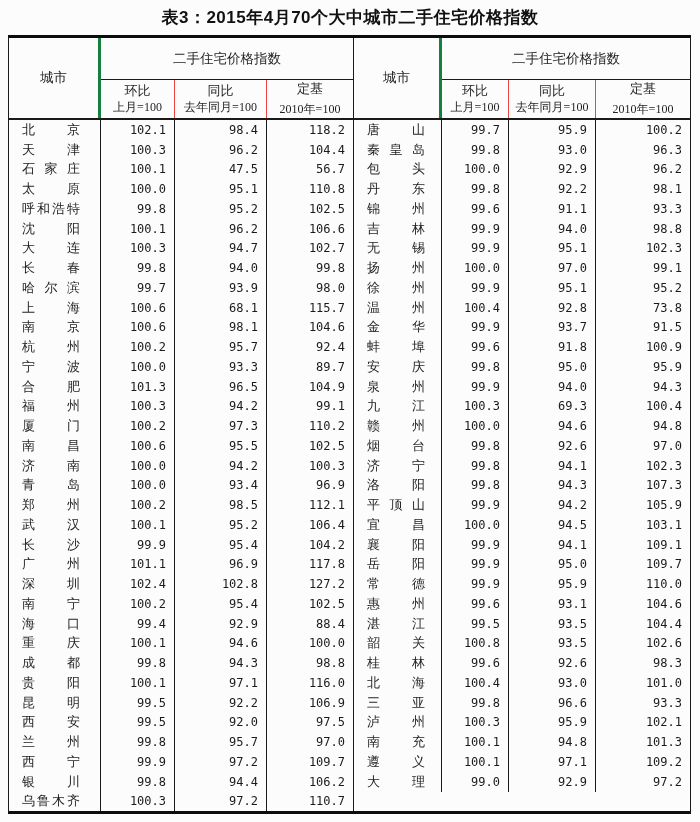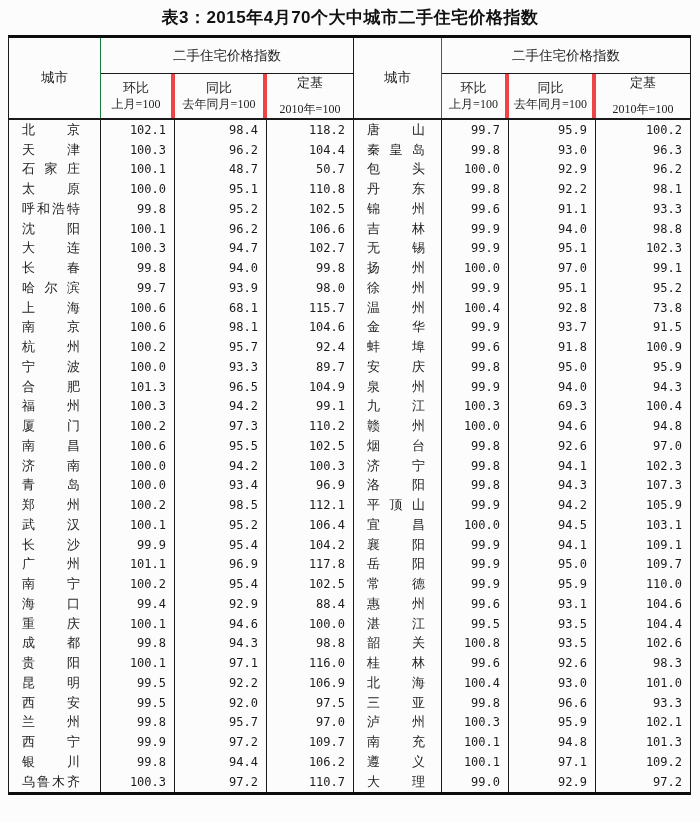--- a/index.html
+++ b/index.html
@@ -33,31 +33,31 @@
   .half.left  { width:344px; border-right:1px solid #1a1a1a; }
   .half.right { width:337px; flex:1; }
 
   
   .left  .col-city{ width:92px; } .left  .col-mom{ width:74px; } .left  .col-yoy{ width:92px; } .left  .col-base{ flex:1; }
   .right .col-city{ width:88px; } .right .col-mom{ width:67px; } .right .col-yoy{ width:87px; } .right .col-base{ flex:1; }
 
   .half-header { display:flex; height:80px; border-bottom:2px solid #1a1a1a; }
   .h-city {
     display:flex; align-items:center; justify-content:center;
-    font-size:13.5px; border-right:1px solid #15803d; box-sizing:border-box;
+    font-size:13.5px; border-right:3px solid #15803d; box-sizing:border-box;
   }
   .h-rest { flex:1; display:flex; flex-direction:column; min-width:0; }
   .h-group {
-    height:36px; display:flex; align-items:center; justify-content:center;
+    height:42px; display:flex; align-items:center; justify-content:center;
     font-size:13.5px; border-bottom:1px solid #1a1a1a; box-sizing:border-box;
   }
   .h-subs { flex:1; display:flex; min-width:0; }
   .h-sub {
     display:flex; flex-direction:column; align-items:center; justify-content:center;
-    border-right:4px solid #ef4444; box-sizing:border-box; line-height:17px;
+    border-right:1px solid #ef4444; box-sizing:border-box; line-height:17px;
   }
   .h-sub:last-child { border-right:none;justify-content:space-between; }
   .h-sub .l1 { font-size:13px; }
   .h-sub .l2 { font-size:12px; font-family:Liberation Serif, serif; }
 
   .rows { display:flex; flex-direction:column; }
   .row  { display:flex; height:19.75px; }
   .c {
     display:flex; align-items:center;
     border-right:1px solid #1a1a1a; box-sizing:border-box;
@@ -121,22 +121,22 @@
             </div>
             <div class="c num col-mom">100.3</div>
             <div class="c num col-yoy">96.2</div>
             <div class="c num col-base">104.4</div>
           </div>
           <div class="row">
             <div class="c city col-city">
               <span class="city-name">石家庄</span>
             </div>
             <div class="c num col-mom">100.1</div>
-            <div class="c num col-yoy">48.7</div>
-            <div class="c num col-base">50.7</div>
+            <div class="c num col-yoy">47.5</div>
+            <div class="c num col-base">56.7</div>
           </div>
           <div class="row">
             <div class="c city col-city">
               <span class="city-name">太原</span>
             </div>
             <div class="c num col-mom">100.0</div>
             <div class="c num col-yoy">95.1</div>
             <div class="c num col-base">110.8</div>
           </div>
           <div class="row">
@@ -283,20 +283,28 @@
             <div class="c num col-yoy">95.4</div>
             <div class="c num col-base">104.2</div>
           </div>
           <div class="row">
             <div class="c city col-city">
               <span class="city-name">广州</span>
             </div>
             <div class="c num col-mom">101.1</div>
             <div class="c num col-yoy">96.9</div>
             <div class="c num col-base">117.8</div>
+          </div>
+          <div class="row">
+            <div class="c city col-city">
+              <span class="city-name">深圳</span>
+            </div>
+            <div class="c num col-mom">102.4</div>
+            <div class="c num col-yoy">102.8</div>
+            <div class="c num col-base">127.2</div>
           </div>
           <div class="row">
             <div class="c city col-city">
               <span class="city-name">南宁</span>
             </div>
             <div class="c num col-mom">100.2</div>
             <div class="c num col-yoy">95.4</div>
             <div class="c num col-base">102.5</div>
           </div>
           <div class="row">

